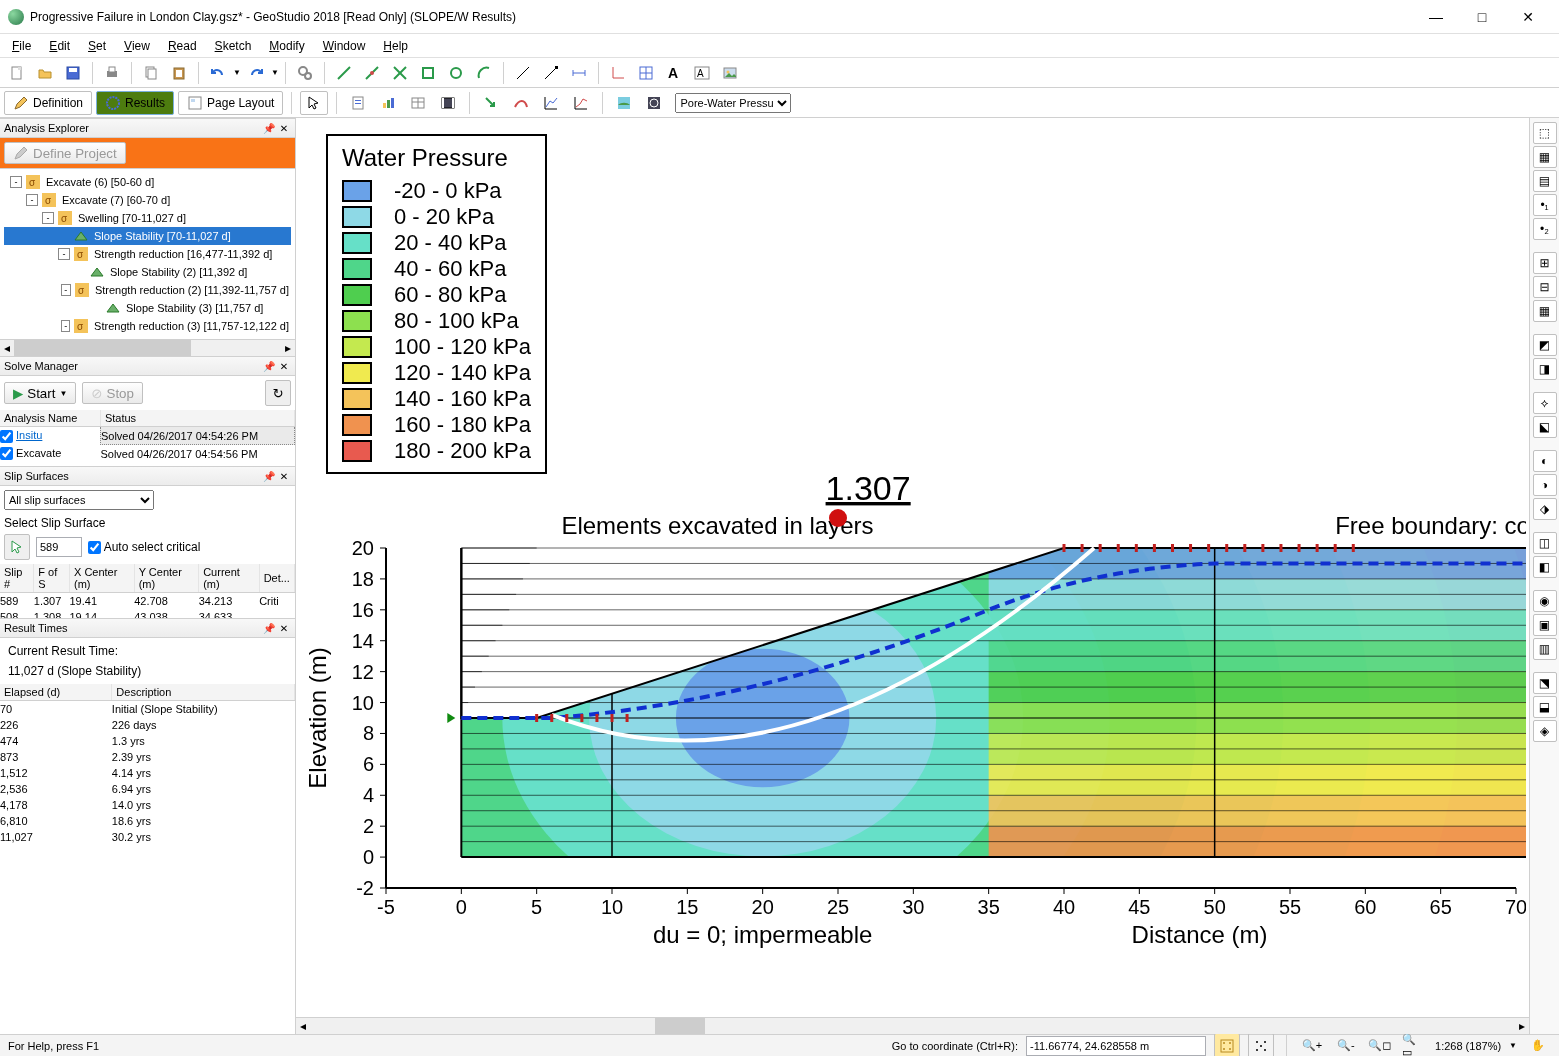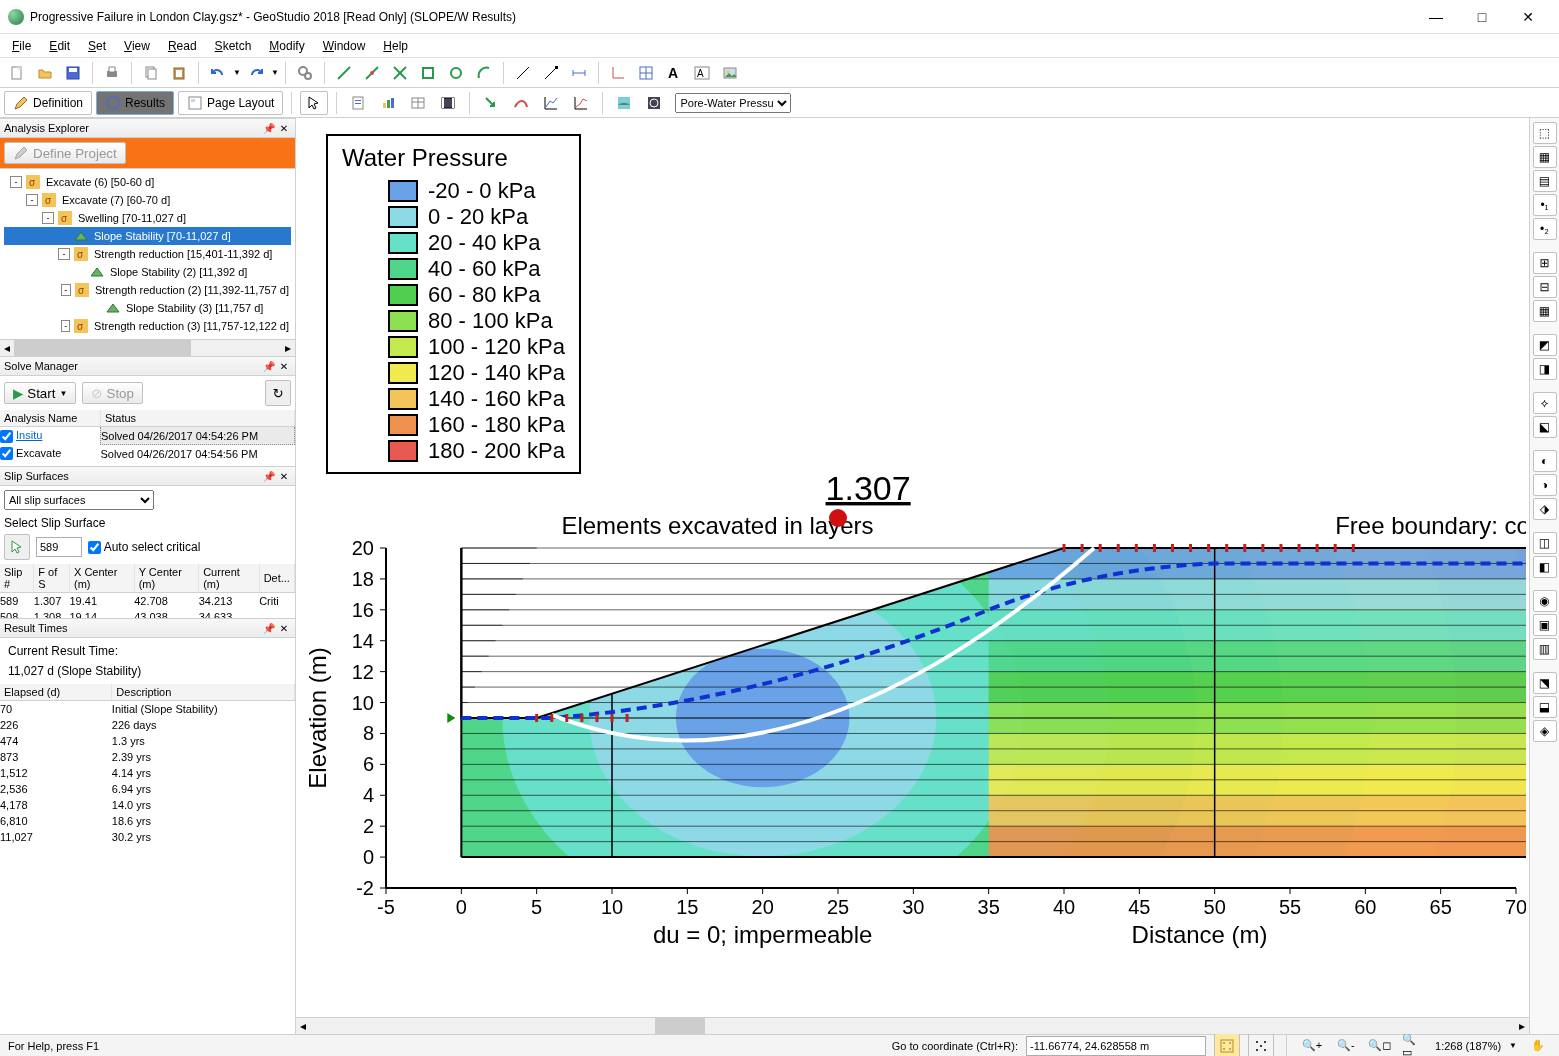--- a/index.html
+++ b/index.html
@@ -13,21 +13,21 @@
 .menubar { height: 24px; display: flex; align-items: center; padding: 0 4px; gap: 2px; border-bottom: 1px solid #e0e0e0; }
 .menuitem { padding: 2px 8px; text-underline-offset: 1px; }
 .menuitem:first-letter { text-decoration: underline; }
 
 .toolbar { height: 30px; border-bottom: 1px solid #d0d0d0; display: flex; align-items: center; padding: 2px 4px; gap: 2px; }
 .tbtn { width: 26px; height: 26px; display: flex; align-items: center; justify-content: center; border: 1px solid transparent; border-radius: 2px; }
 .tsep { width: 1px; height: 22px; background: #d0d0d0; margin: 0 4px; }
 
 .ribbon2 { height: 30px; border-bottom: 1px solid #d0d0d0; display: flex; align-items: center; padding: 2px 4px; gap: 4px; }
 .modebtn { height: 24px; padding: 2px 8px; border: 1px solid #c0c0c0; border-radius: 2px; display: flex; align-items: center; gap: 4px; background: #fff; }
-.modebtn.active { background: #737373; border-color: #7bb0dd; justify-content: center; }
+.modebtn.active { background: #4d7c0f; border-color: #7bb0dd; justify-content: center; }
 
 .maingrid { display: flex; height: calc(100% - 34px - 24px - 30px - 30px - 22px); }
 .leftpane { width: 296px; background: #f8f8f8; border-right: 1px solid #d0d0d0; display: flex; flex-direction: column; overflow: hidden; }
 .rightstrip { width: 30px; background: #f8f8f8; border-left: 1px solid #d0d0d0; display: flex; flex-direction: column; padding: 4px 0; gap: 2px; align-items: center; overflow: hidden; }
 .canvaswrap { flex: 1; background: #fff; position: relative; overflow: hidden; }
 
 .panehdr { height: 20px; background: linear-gradient(#f8f8f8,#ececec); border-top: 1px solid #d0d0d0; border-bottom: 1px solid #d0d0d0; display: flex; align-items: center; padding: 0 4px; font-size: 11px; }
 .panehdr .spacer { flex: 1; }
 .panehdr .pin, .panehdr .xbtn { width: 14px; height: 14px; display: inline-flex; align-items: center; justify-content: center; font-size: 10px; }
 
@@ -51,21 +51,21 @@
 
 .statusbar { height: 22px; border-top: 1px solid #d0d0d0; display: flex; align-items: center; font-size: 11px; padding: 0 8px; gap: 8px; background: #f4f4f4; }
 .statusbar .flex { flex: 1; }
 .coordbox { border: 1px solid #c0c0c0; background: #fff; padding: 1px 6px; width: 180px; }
 
 .rightstrip .rbtn { width: 24px; height: 22px; border: 1px solid #c0c0c0; background: #fff; border-radius: 2px; display: flex; align-items: center; justify-content: center; }
 .rightstrip .rgap { height: 8px; }
 
 .legendbox { position: absolute; left: 30px; top: 16px; border: 2px solid #000; background: #fff; padding: 8px 14px; font-family: Arial, sans-serif; }
 .legendbox .ltitle { font-size: 24px; margin-bottom: 6px; }
-.legendbox .lrow { display: flex; align-items: center; gap: 10px; font-size: 22px; margin-left: 46px; }
+.legendbox .lrow { display: flex; align-items: center; gap: 22px; font-size: 22px; }
 .legendbox .sw { width: 30px; height: 22px; border: 2px solid #000; }
 
 select { font-size: 11px; height: 20px; }
 input[type=text] { font-size: 11px; height: 20px; padding: 0 3px; border: 1px solid #abadb3; }
 input[type=checkbox] { vertical-align: middle; }
 
 .scroll-h { height: 17px; background: #f0f0f0; border-top: 1px solid #d0d0d0; display:flex; align-items:center; }
 .scroll-h .thumb { height: 100%; background: #cdcdcd; }
 .svgicon { width: 16px; height: 16px; }
 </style>
@@ -391,21 +391,21 @@
               </svg></span>
             <span class="lbl">Slope Stability [70-11,027 d]</span>
           </div>
           <div class="tree-row">
             <span class="ind" style="width: 54px;"></span>
             <span class="exp">-</span>
             <span class="tic"><svg width="14" height="14">
                 <rect width="14" height="14" fill="#f4c35a"></rect>
                 <text x="3" y="11" font-size="10" fill="#8a4a00">σ</text>
               </svg></span>
-            <span class="lbl">Strength reduction [15,401-11,392 d]</span>
+            <span class="lbl">Strength reduction [16,477-11,392 d]</span>
           </div>
           <div class="tree-row">
             <span class="ind" style="width: 70px;"></span>
             <span style="width: 16px; display: inline-block;"></span>
             <span class="tic"><svg width="14" height="14">
                 <path d="M1 11 L7 3 L13 11 Z" fill="#6ab06a" stroke="#2a7a2a"></path>
               </svg></span>
             <span class="lbl">Slope Stability (2) [11,392 d]</span>
           </div>
           <div class="tree-row">

